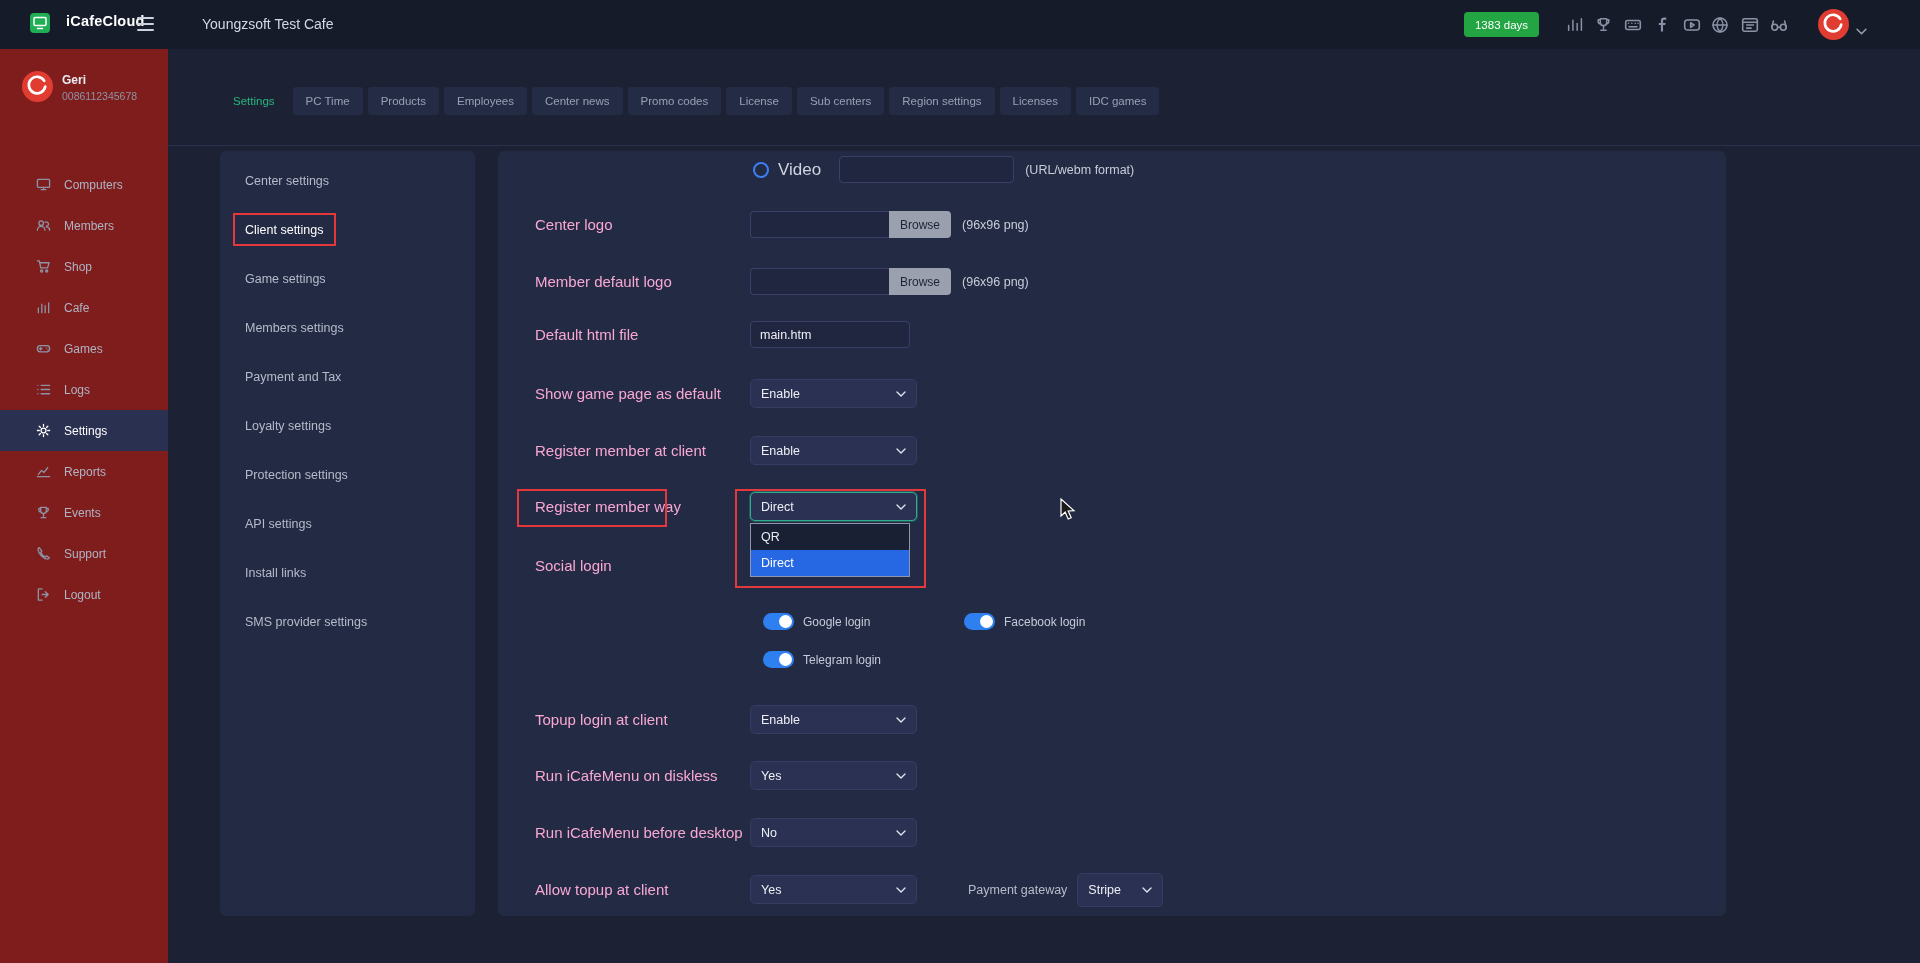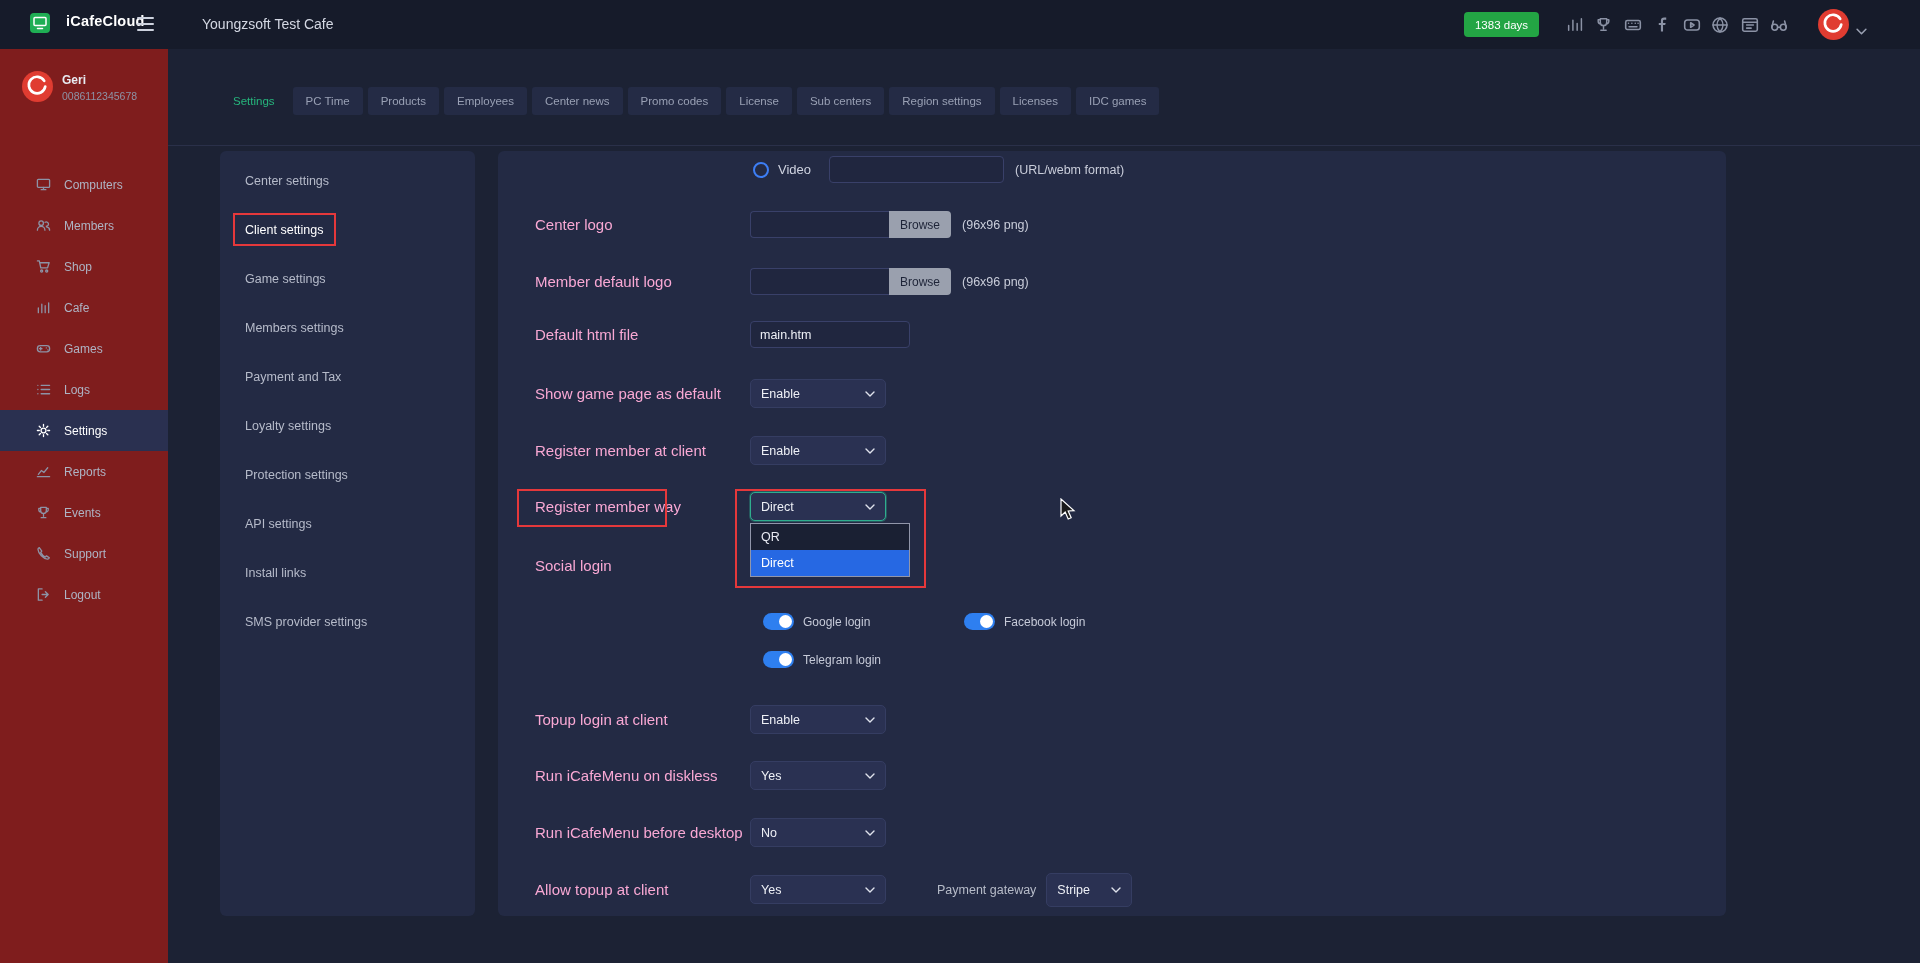--- a/index.html
+++ b/index.html
@@ -43,32 +43,32 @@
 
   .smenu{position:absolute;left:0;top:5px;width:255px}
   .smenu-item{height:49px;display:flex;align-items:center;padding-left:25px;font-size:12.5px;color:#b6bbca;cursor:pointer}
   .smenu-item.active{color:#fff}
 
   
   .frow{position:absolute;left:37px;height:29px;display:flex;align-items:center}
   .flabel{width:215px;font-size:15px;color:#f9a8d4;flex-shrink:0}
   .hint{margin-left:11px;color:#c9cdda;font-size:12.5px;white-space:nowrap}
 
-  .sel{width:136px;height:29px;background:#2a3152;border:1px solid #353d62;border-radius:5px;color:#eef0f6;font-size:12.5px;display:flex;align-items:center;justify-content:space-between;padding:0 10px;cursor:pointer;flex-shrink:0}
+  .sel{width:167px;height:29px;background:#2a3152;border:1px solid #353d62;border-radius:5px;color:#eef0f6;font-size:12.5px;display:flex;align-items:center;justify-content:space-between;padding:0 10px;cursor:pointer;flex-shrink:0}
   .sel.small{width:86px;height:34px}
   .sel.focused{border:1px solid #2fae8e;box-shadow:0 0 0 1px rgba(47,174,142,.35)}
   .sel .chev{color:#dfe2ec;display:flex}
 
   .tinput{height:27px;background:#20263f;border:1px solid #394069;border-radius:4px;color:#eef0f6;font-size:12.5px;padding:0 9px;font-family:"Liberation Sans",sans-serif;outline:none}
   .file-group{display:flex;align-items:center}
   .file-box{width:139px;height:27px;background:#20263f;border:1px solid #394069;border-right:none;border-radius:4px 0 0 4px}
   .browse-btn{height:27px;background:#9aa0ae;color:#1e2438;font-size:12px;display:flex;align-items:center;padding:6px 11px;border-radius:0 4px 4px 0;cursor:pointer;border:none;font-family:"Liberation Sans",sans-serif}
 
   .radio{width:16px;height:16px;border-radius:50%;border:2px solid #3d7ef5;background:transparent;margin-left:3px;flex-shrink:0;cursor:pointer}
-  .radio-label{margin-left:9px;margin-right:18px;font-size:13px;color:#cfd3e0}
+  .radio-label{margin-left:9px;margin-right:18px;font-size:17px;color:#cfd3e0}
 
   .tog{width:31px;height:17px;border-radius:9px;background:#2e7ff0;position:relative;cursor:pointer;flex-shrink:0}
   .tog::after{content:'';position:absolute;right:2px;top:2px;width:13px;height:13px;border-radius:50%;background:#fff}
   .tog-label{margin-left:9px;font-size:12px;color:#c6cad8}
   .tog-group{display:flex;align-items:center}
 
   .dropdown{position:absolute;left:252px;top:372px;width:160px;background:#1a2033;border:1px solid #9196aa;z-index:4}
   .opt{height:26px;display:flex;align-items:center;padding:0 10px;font-size:12.5px;color:#e8eaf3;cursor:pointer}
   .opt.selected{background:#2668e3;color:#fff}
 

